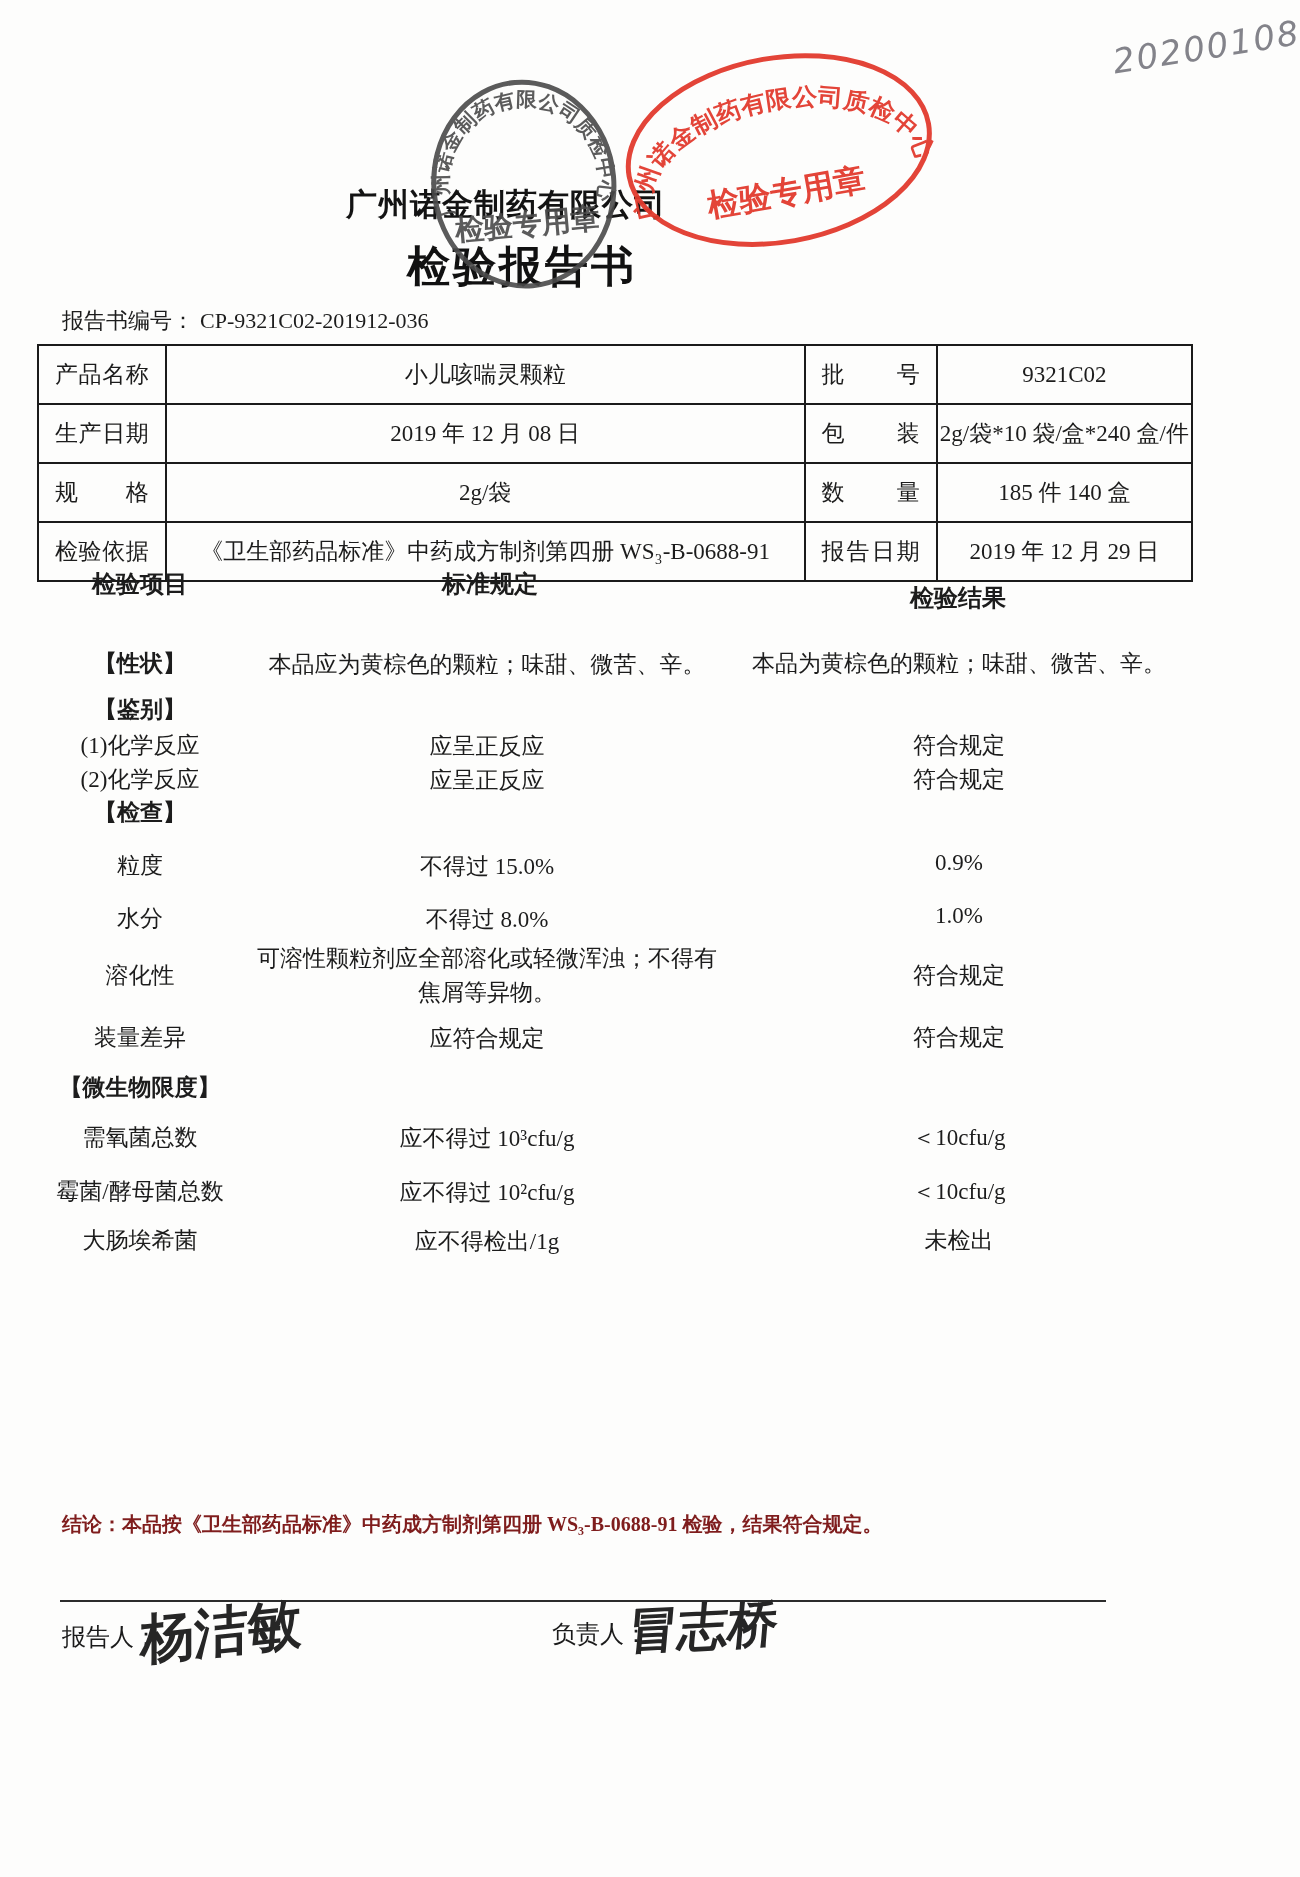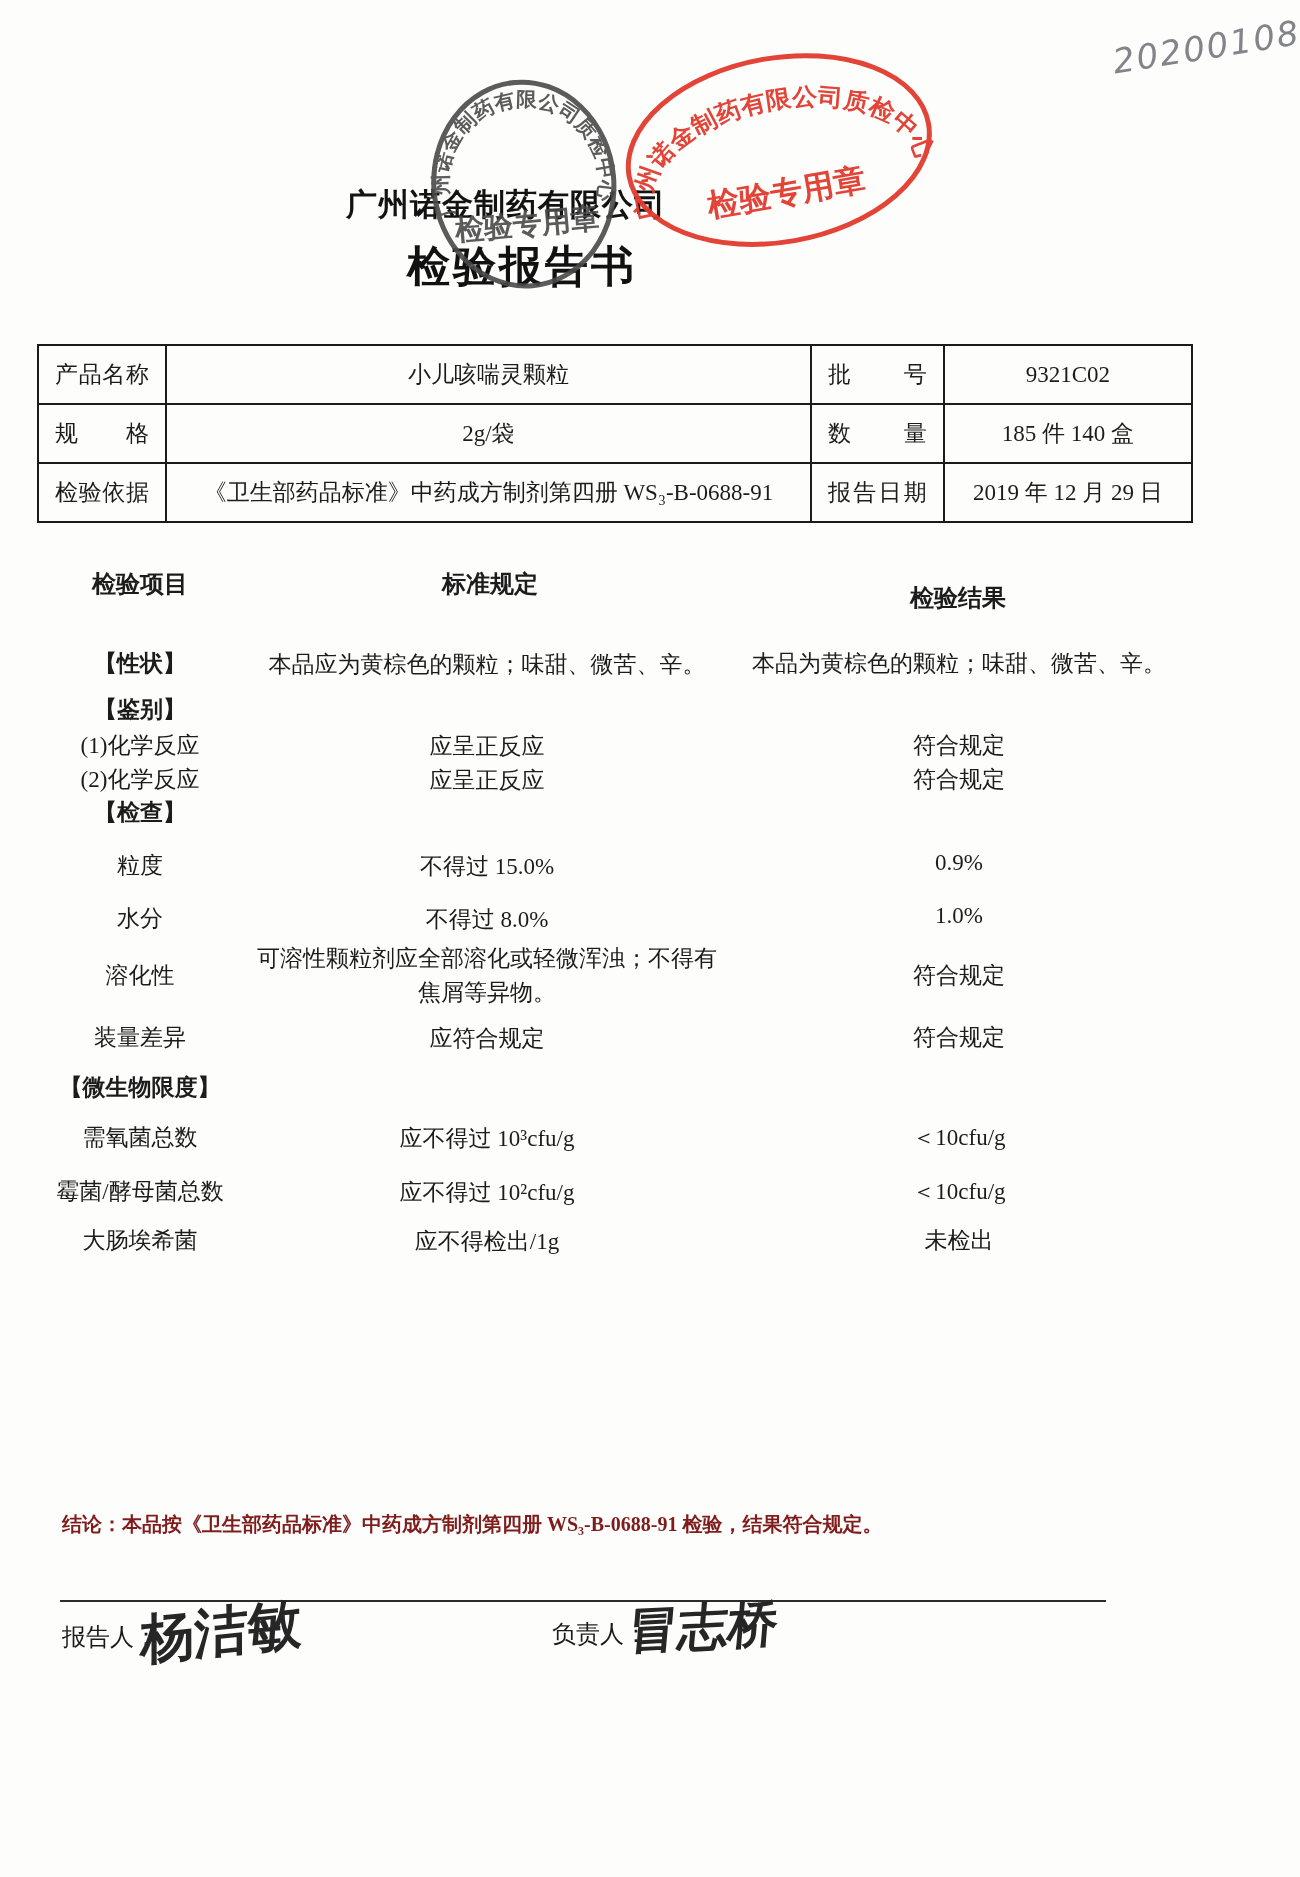--- a/index.html
+++ b/index.html
@@ -101,36 +101,45 @@
     <ellipse cx="167" cy="104" rx="152" ry="92" fill="none" stroke="#e23b2e" stroke-width="5"></ellipse>
     <text font-size="24" fill="#e23b2e" font-weight="bold">
       <textPath href="#redArc" startOffset="0" textLength="352" lengthAdjust="spacingAndGlyphs">广州诺金制药有限公司质检中心</textPath>
     </text>
     <text x="167" y="158" text-anchor="middle" font-size="32" font-weight="bold" fill="#e23b2e">检验专用章</text>
   </svg>
 
   <div class="abs company-title">广州诺金制药有限公司</div>
   <div class="abs doc-title">检验报告书</div>
 
+  <div class="abs report-no">
+    <span>报告书编号：</span><span class="val">CP-9321C02-201912-036</span>
+  </div>
 
   <table class="abs info-table">
     <colgroup>
         <col class="c1">
         <col class="c2">
         <col class="c3">
         <col class="c4">
       </colgroup>
     <tbody>
       <tr>
         <td class="lab">产品名称</td>
         <td>小儿咳喘灵颗粒</td>
         <td class="lab">批号</td>
         <td>9321C02</td>
       </tr>
       <tr>
+        <td class="lab">生产日期</td>
+        <td>2019 年 12 月 08 日</td>
+        <td class="lab">包装</td>
+        <td>2g/袋*10 袋/盒*240 盒/件</td>
+      </tr>
+      <tr>
         <td class="lab">规格</td>
         <td>2g/袋</td>
         <td class="lab">数量</td>
         <td>185 件 140 盒</td>
       </tr>
       <tr>
         <td class="lab">检验依据</td>
         <td>《卫生部药品标准》中药成方制剂第四册 WS₃-B-0688-91</td>
         <td class="lab">报告日期</td>
         <td>2019 年 12 月 29 日</td>

